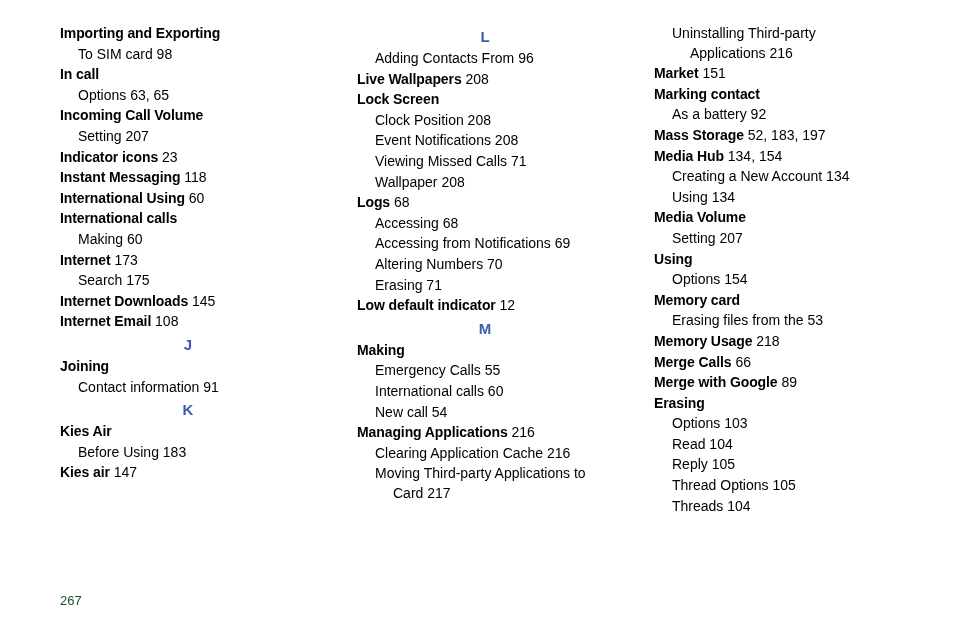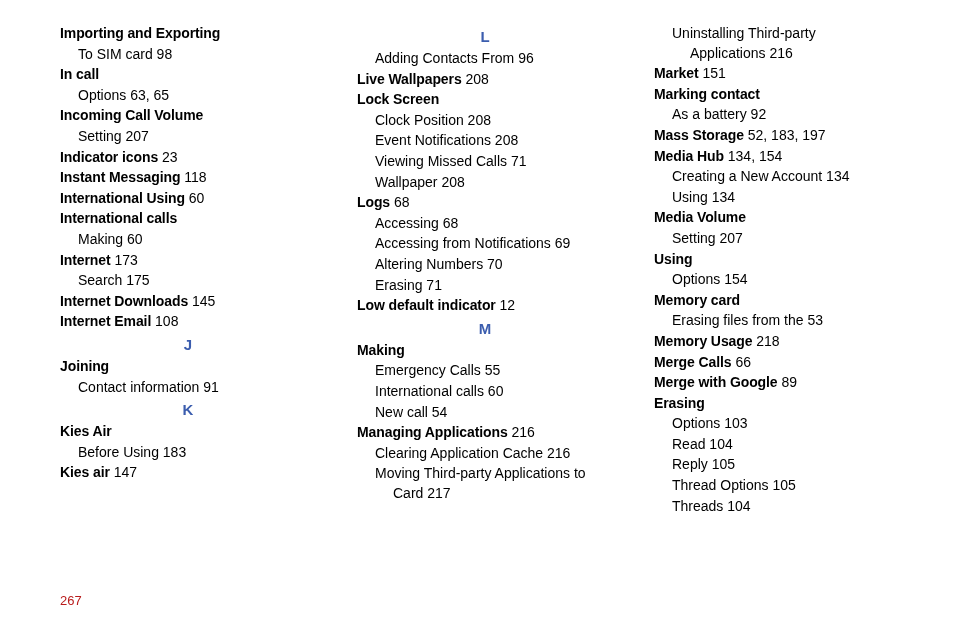--- a/index.html
+++ b/index.html
@@ -4,21 +4,21 @@
   <style>
     *{margin:0;padding:0;box-sizing:border-box}
     body{font-family:"Helvetica Neue",Helvetica,Arial,sans-serif;width:954px;height:636px;background:#fff;color:#000;font-size:14px;position:relative}
     .page{display:flex;padding:24px 44px 0 60px;gap:41px}
     .col{flex:1;line-height:1.4}
     .entry{margin-bottom:1px}
     .term{font-weight:700;letter-spacing:-0.1px}
     .comma{font-weight:400}
     .sub{padding-left:18px}
     .letter{color:#3b5dae;font-weight:700;text-align:center;font-size:15px;margin:2px 0}
-    .pageno{position:absolute;left:60px;bottom:28px;color:#b91c1c;font-size:13px}
+    .pageno{position:absolute;left:60px;bottom:28px;color:#14532d;font-size:13px}
   </style>
 </head>
 <body>
 
 <div class="page">
   <div class="col" id="col0">
       <div class="entry "><span class="term">Importing and Exporting</span></div>
       <div class="entry sub"><span>To SIM card</span><span> 98</span></div>
       <div class="entry "><span class="term">In call</span></div>
       <div class="entry sub"><span>Options</span><span> 63</span><span class="comma">, </span><span>65</span></div>

